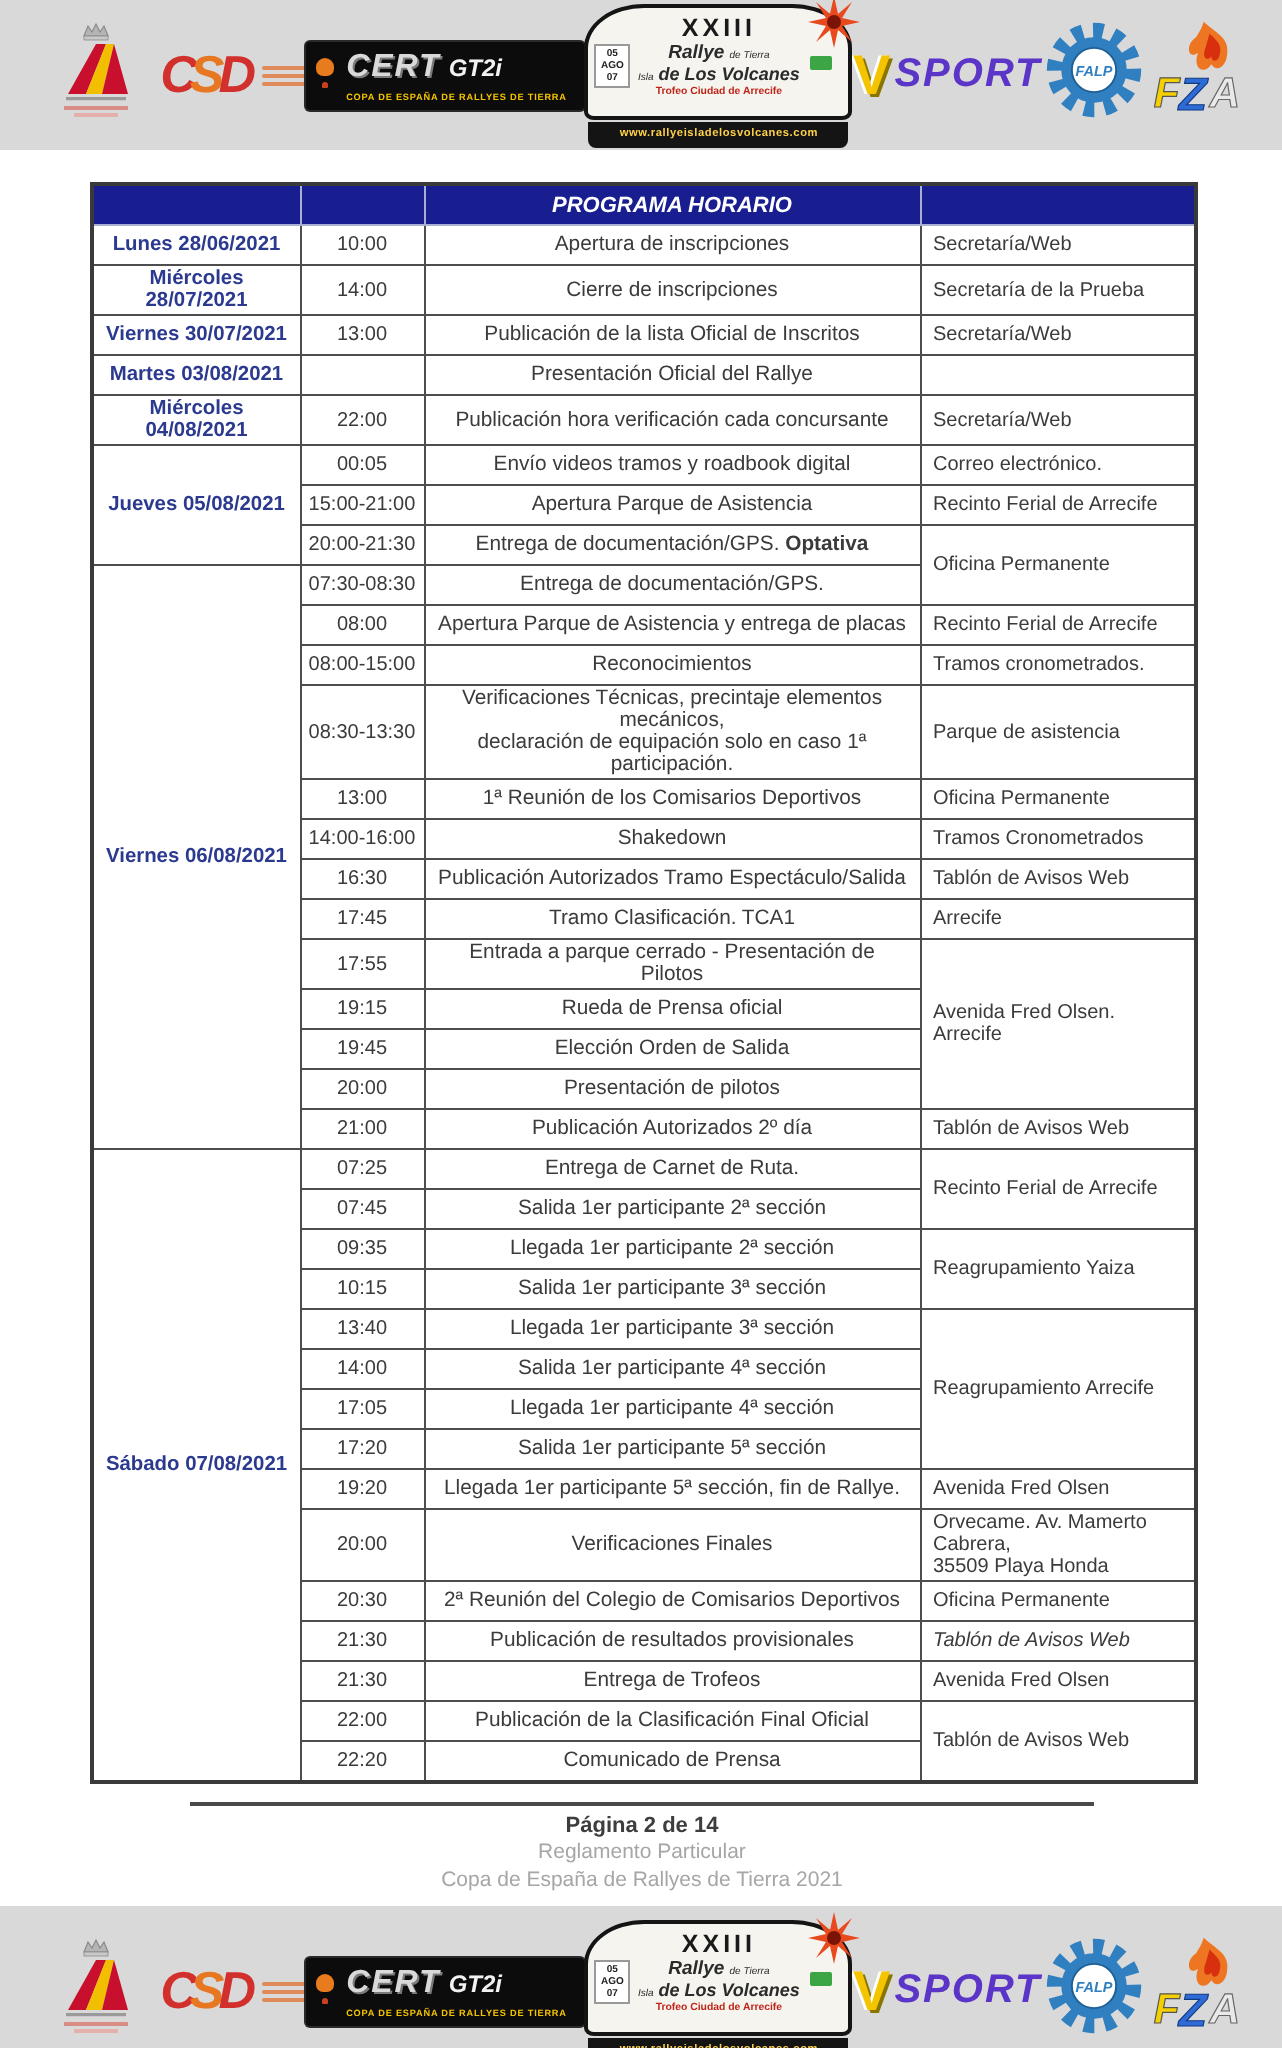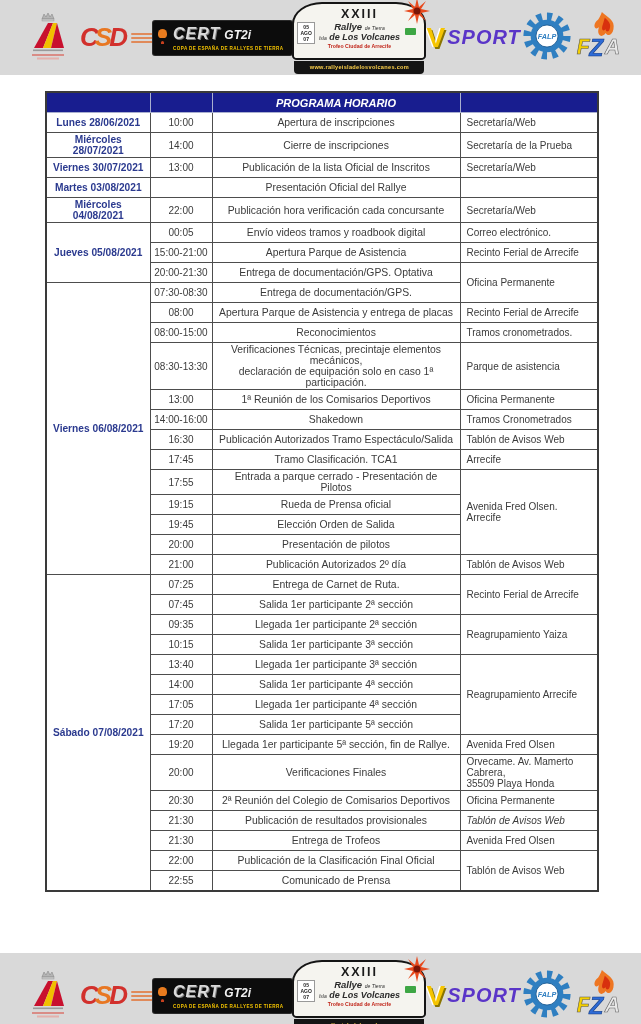--- a/index.html
+++ b/index.html
@@ -62,21 +62,21 @@
   table.sched{border-collapse:collapse;width:552px;table-layout:fixed;border:2px solid #3a3a3a;}
   .sched th{background:#181d8f;border:1px solid #a9afcf;height:19px;
             font:italic 700 11px "Liberation Sans",sans-serif;color:#ffffff;text-align:center;padding:0;}
   .sched td{border:1px solid #4d4d4d;color:#3b3b3b;vertical-align:middle;
             white-space:pre-line;height:17px;line-height:1.28;}
   td.c-date{font:700 10.2px "Liberation Sans",sans-serif;color:#2b3a8f;text-align:center;padding:1px 2px;}
   td.c-time{font:400 10px "Liberation Sans",sans-serif;text-align:center;padding:1px 1px;white-space:nowrap;}
   td.c-desc{font:400 10.4px "Liberation Sans",sans-serif;text-align:center;padding:1px 6px;}
   td.c-loc{font:400 10px "Liberation Sans",sans-serif;text-align:left;padding:1px 6px;}
   td.c-loc.italic{font-style:italic;}
-  td.c-desc b{font-weight:400;}
+  td.c-desc b{font-weight:700;}
   
   .footer{width:452px;margin:9px auto 0;border-top:2px solid #4a4a4a;padding-top:4px;text-align:center;}
   .footer .f1{font:700 11px "Liberation Sans",sans-serif;color:#3d3d3d;}
   .footer .f2,.footer .f3{font:400 10.5px "Liberation Sans",sans-serif;color:#a6a6a6;line-height:1.35;}
 </style>
 </head>
 <body>
 
 <div class="page">
 
@@ -352,26 +352,31 @@
             <td class="c-time">21:30</td>
             <td class="c-desc">Entrega de Trofeos</td>
             <td class="c-loc">Avenida Fred Olsen</td>
           </tr>
           <tr>
             <td class="c-time">22:00</td>
             <td class="c-desc">Publicación de la Clasificación Final Oficial</td>
             <td class="c-loc" rowspan="2">Tablón de Avisos Web</td>
           </tr>
           <tr>
-            <td class="c-time">22:55</td>
+            <td class="c-time">22:20</td>
             <td class="c-desc">Comunicado de Prensa</td>
           </tr>
         </tbody>
     </table>
 
+    <div class="footer">
+      <div class="f1">Página 2 de 14</div>
+      <div class="f2">Reglamento Particular</div>
+      <div class="f3">Copa de España de Rallyes de Tierra 2021</div>
+    </div>
   </div>
 
   <div class="band band-bottom">
     <div class="logo-strip" style="top:5px;">
 
       <div class="rfeda">
         <svg width="52" height="52" viewBox="0 0 40 52">
           <path d="M14 9 l2-5 2 3 2-4 2 4 2-3 2 5 z" fill="#b5b5b5" stroke="#8a8a8a" stroke-width="0.6"></path>
           <rect x="14" y="9" width="12" height="2" fill="#c9c9c9" stroke="#8a8a8a" stroke-width="0.4"></rect>
           <polygon points="6,38 20,13 25,13 15,38" fill="#c8102e"></polygon>

